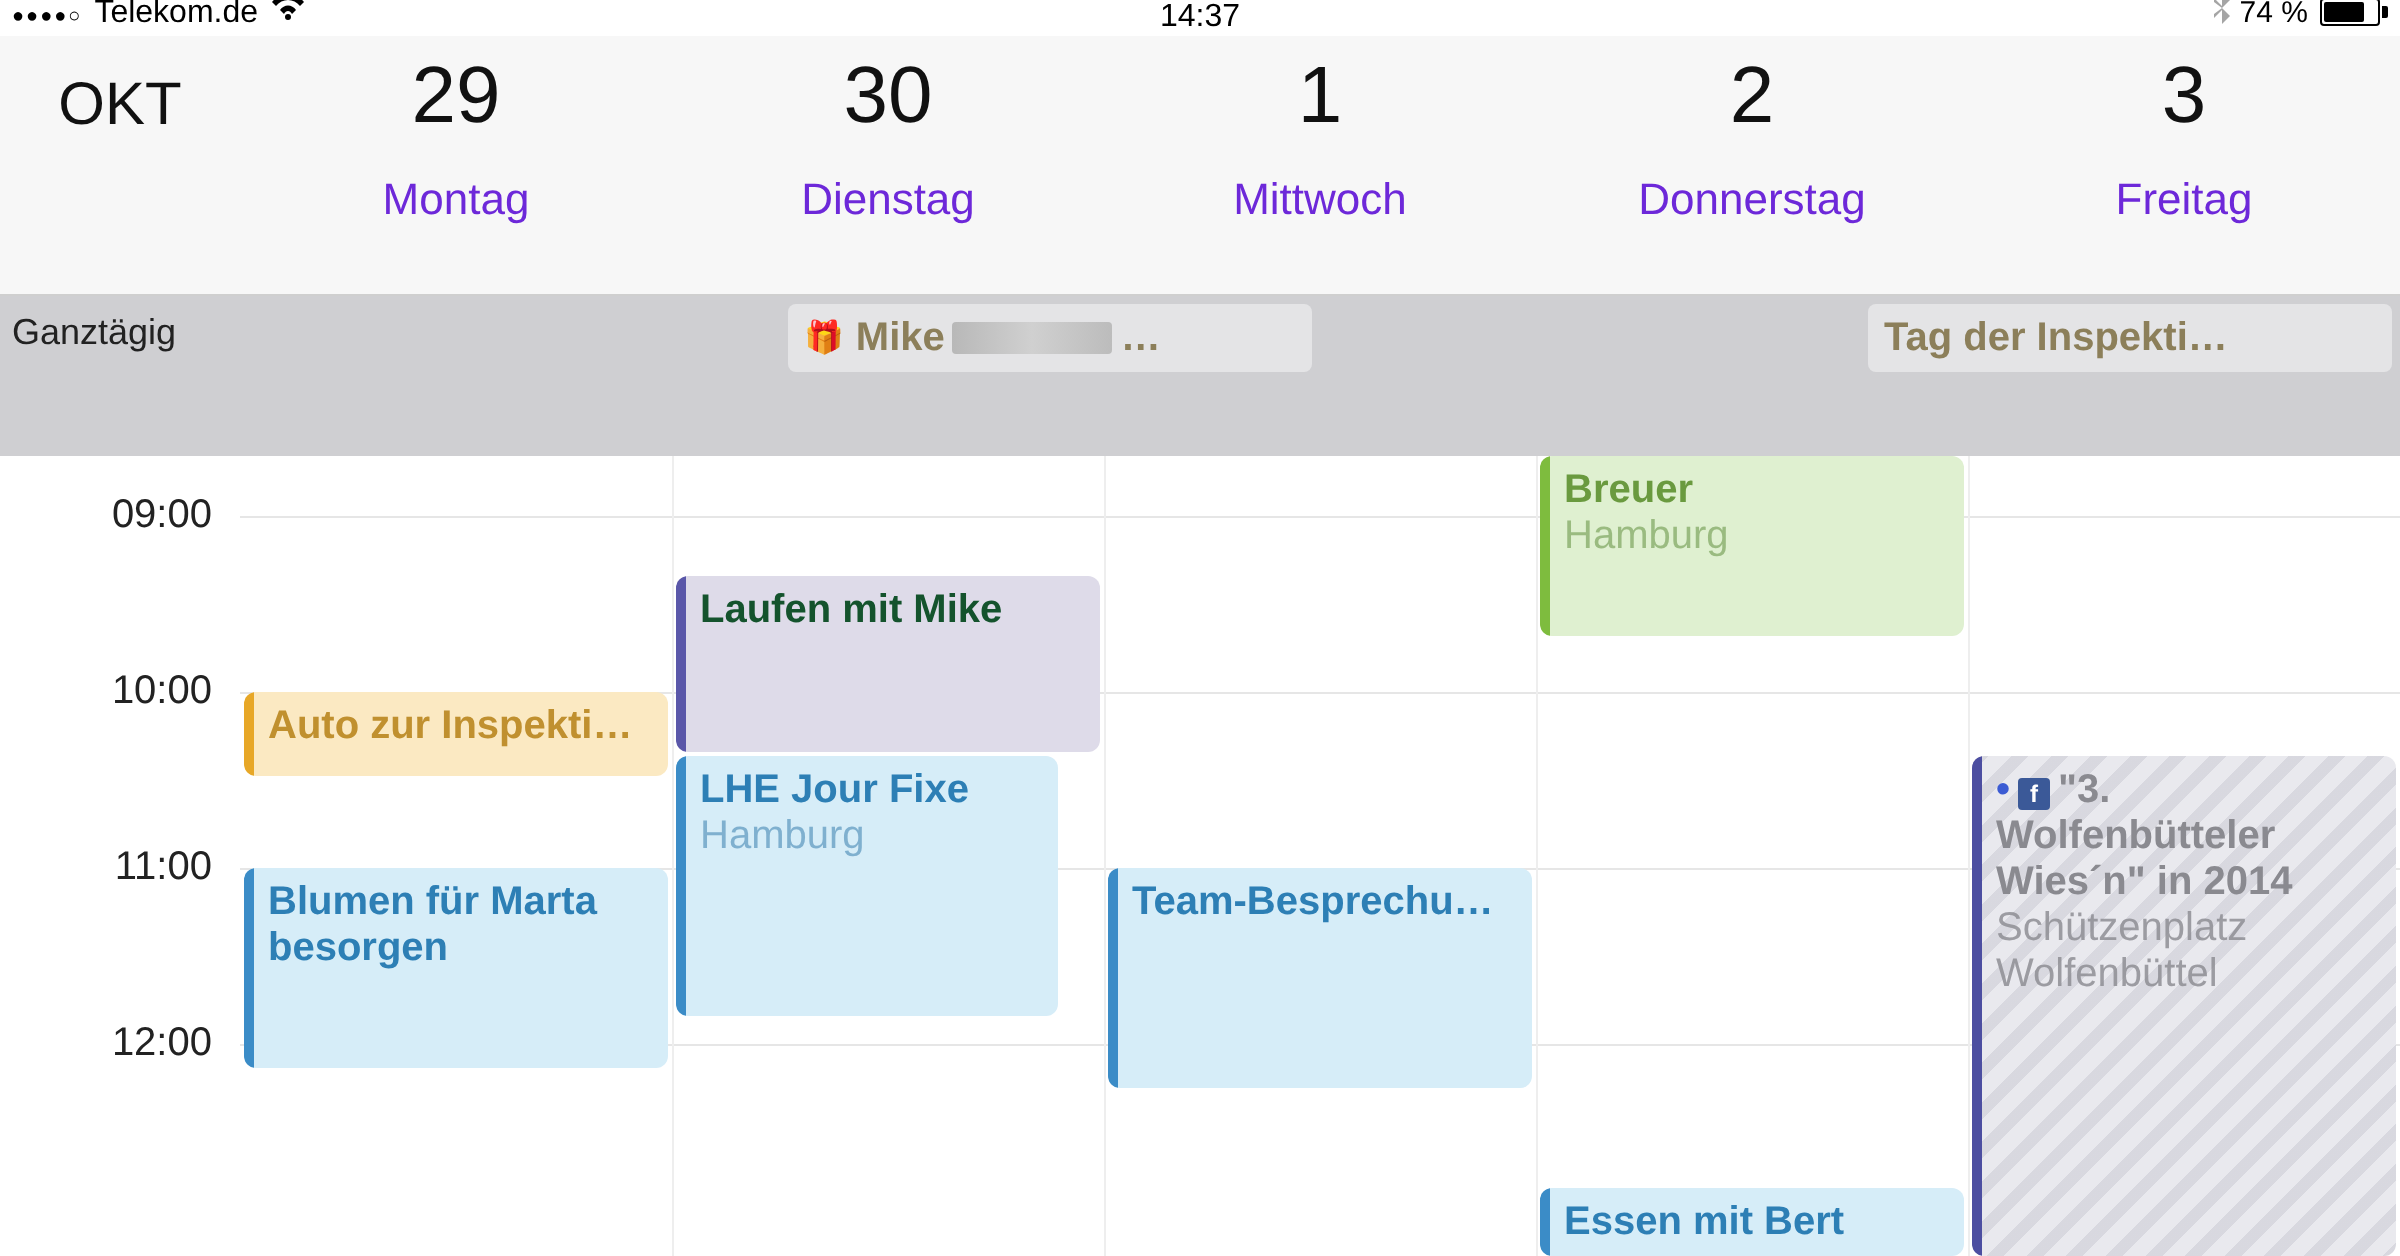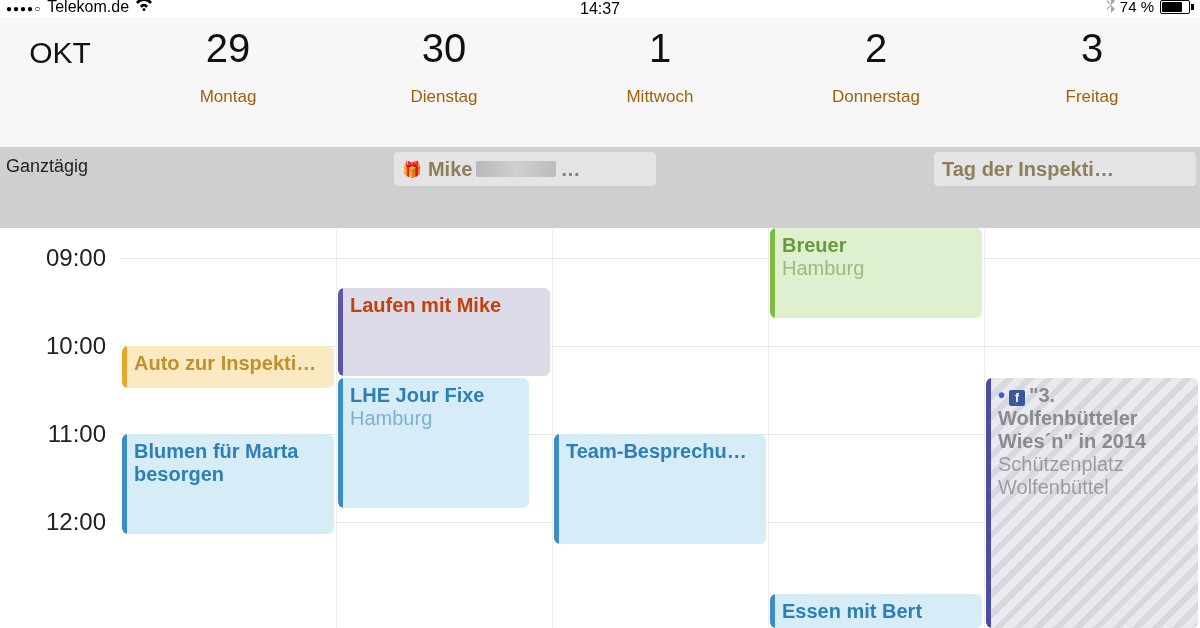--- a/index.html
+++ b/index.html
@@ -14,49 +14,49 @@
   .batt { display: inline-flex; align-items: center; }
   .batt-body { display: inline-block; width: 30px; height: 14px; border: 1px solid #000; border-radius: 2px; position: relative; margin-left: 2px; }
   .batt-fill { position: absolute; left: 1px; top: 1px; bottom: 1px; width: 72%; background: #000; border-radius: 1px; }
   .batt-tip { display: inline-block; width: 3px; height: 6px; background: #000; border-radius: 0 1px 1px 0; margin-left: 1px; }
 
   
   .cal-header { display: flex; height: 130px; border-bottom: 1px solid #cfcfcf; background: #f7f7f7; }
   .month-cell { width: 120px; display: flex; justify-content: center; padding-top: 18px; font-size: 30px; font-weight: 400; color: #111; }
   .day-cell { flex: 1; display: flex; flex-direction: column; align-items: center; cursor: pointer; }
   .day-num { font-size: 40px; font-weight: 300; color: #111; margin-top: 8px; }
-  .day-name { font-size: 17px; color: #a16207; margin-top: 16px; }
+  .day-name { font-size: 22px; color: #6d28d9; margin-top: 16px; }
 
   
   .allday-row { display: flex; height: 80px; background: #cfcfd2; }
   .allday-label-cell { width: 120px; display: flex; align-items: flex-start; padding: 8px 6px; font-size: 18px; color: #222; }
   .allday-day { flex: 1; position: relative; padding: 4px 4px; }
   .allday-event { height: 34px; border-radius: 4px; display: flex; align-items: center; padding: 0 8px; font-size: 20px; font-weight: 600; overflow: hidden; white-space: nowrap; text-overflow: ellipsis; }
   .ev-lightblue { background: #c8e5f5; color: #2d7fb5; }
   .ev-holiday { background: #e4e4e6; color: #8a897d; }
   .brown-text { color: #8c7f5a; font-weight: 600; }
   .gift-icon { color: #d44; margin-right: 6px; font-size: 16px; }
   .blur-strip { display:inline-block; width:80px; height:16px; background: linear-gradient(90deg,#b8b8b8,#d0d0d0,#bcbcbc); margin: 0 4px; border-radius:2px; }
 
   
   .grid { position: relative; height: 400px; }
   .time-col { position: absolute; left: 0; top: 0; width: 120px; }
-  .time-label { position: absolute; right: 14px; font-size: 24px; color: #222; transform: translateY(-50%); }
+  .time-label { position: absolute; right: 14px; font-size: 20px; color: #222; transform: translateY(-50%); }
   .hline { position: absolute; left: 120px; right: 0; height: 1px; background: #e6e6e6; }
   .vline { position: absolute; top: 0; bottom: 0; width: 1px; background: #eee; }
   
   .event { position: absolute; border-radius: 6px; padding: 6px 17px 6px 12px; overflow: hidden; cursor: pointer; }
   .event .bar { position: absolute; left: 0; top: 0; bottom: 0; width: 5px; border-radius: 6px 0 0 6px; }
   .ev-title { font-size: 20px; font-weight: 600; line-height: 1.15; white-space: normal; }
   .ev-sub { font-size: 20px; line-height: 1.15; }
   .truncate { white-space: nowrap; text-overflow: ellipsis; overflow: hidden; }
 
   
   .bg-blue   { background: #d6edf8; } .bar-blue   { background: #3b8cc7; } .txt-blue   { color: #2d7fb5; } .sub-blue { color: #7fb0cf; }
-  .bg-purple { background: #dedbe9; } .bar-purple { background: #5a57a9; } .txt-purple { color: #c2410c; }
+  .bg-purple { background: #dedbe9; } .bar-purple { background: #5a57a9; } .txt-purple { color: #14532d; }
   .bg-yellow { background: #fbe9c2; } .bar-yellow { background: #e7a727; } .txt-yellow { color: #c0902f; }
   .bg-green  { background: #dff0d0; } .bar-green  { background: #7ebc3e; } .txt-green  { color: #6a9a3f; } .sub-green { color:#9abb80; }
   .bg-orange { background: #fde3c6; } .bar-orange { background: #e98a2a; } .txt-orange { color: #cf7a2a; }
   .bg-grayev { background: #e9e9ee; background-image: repeating-linear-gradient(135deg, rgba(120,120,140,.15) 0 6px, transparent 6px 14px);} 
   .bar-indigo{ background: #4c4ea1; } .txt-gray { color: #8a8a90; }
   .fb-square { display:inline-block; width:16px; height:16px; background:#3b5998; color:#fff; font-size:12px; font-weight:700; text-align:center; line-height:16px; border-radius:2px; margin-right:4px; }
   .dot-blue { color:#3b5bd3; font-size:20px; margin-right:4px; }
 </style>
 </head>
 <body>

